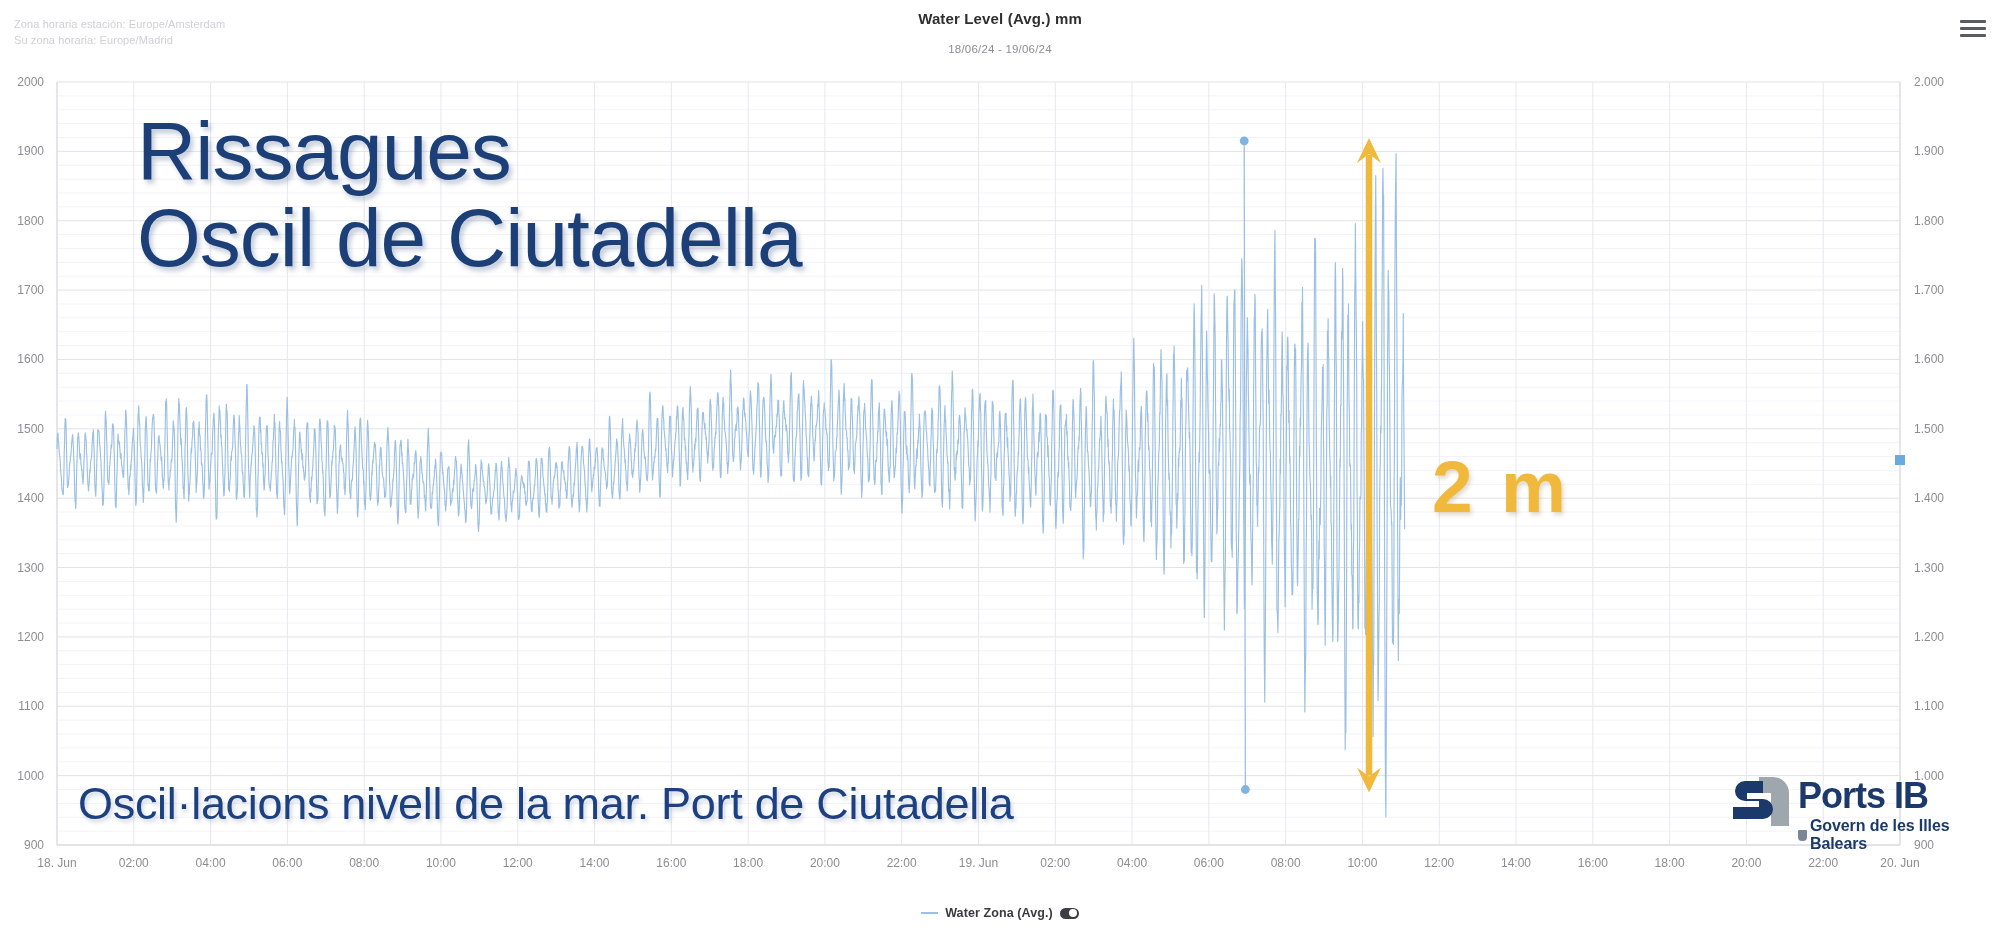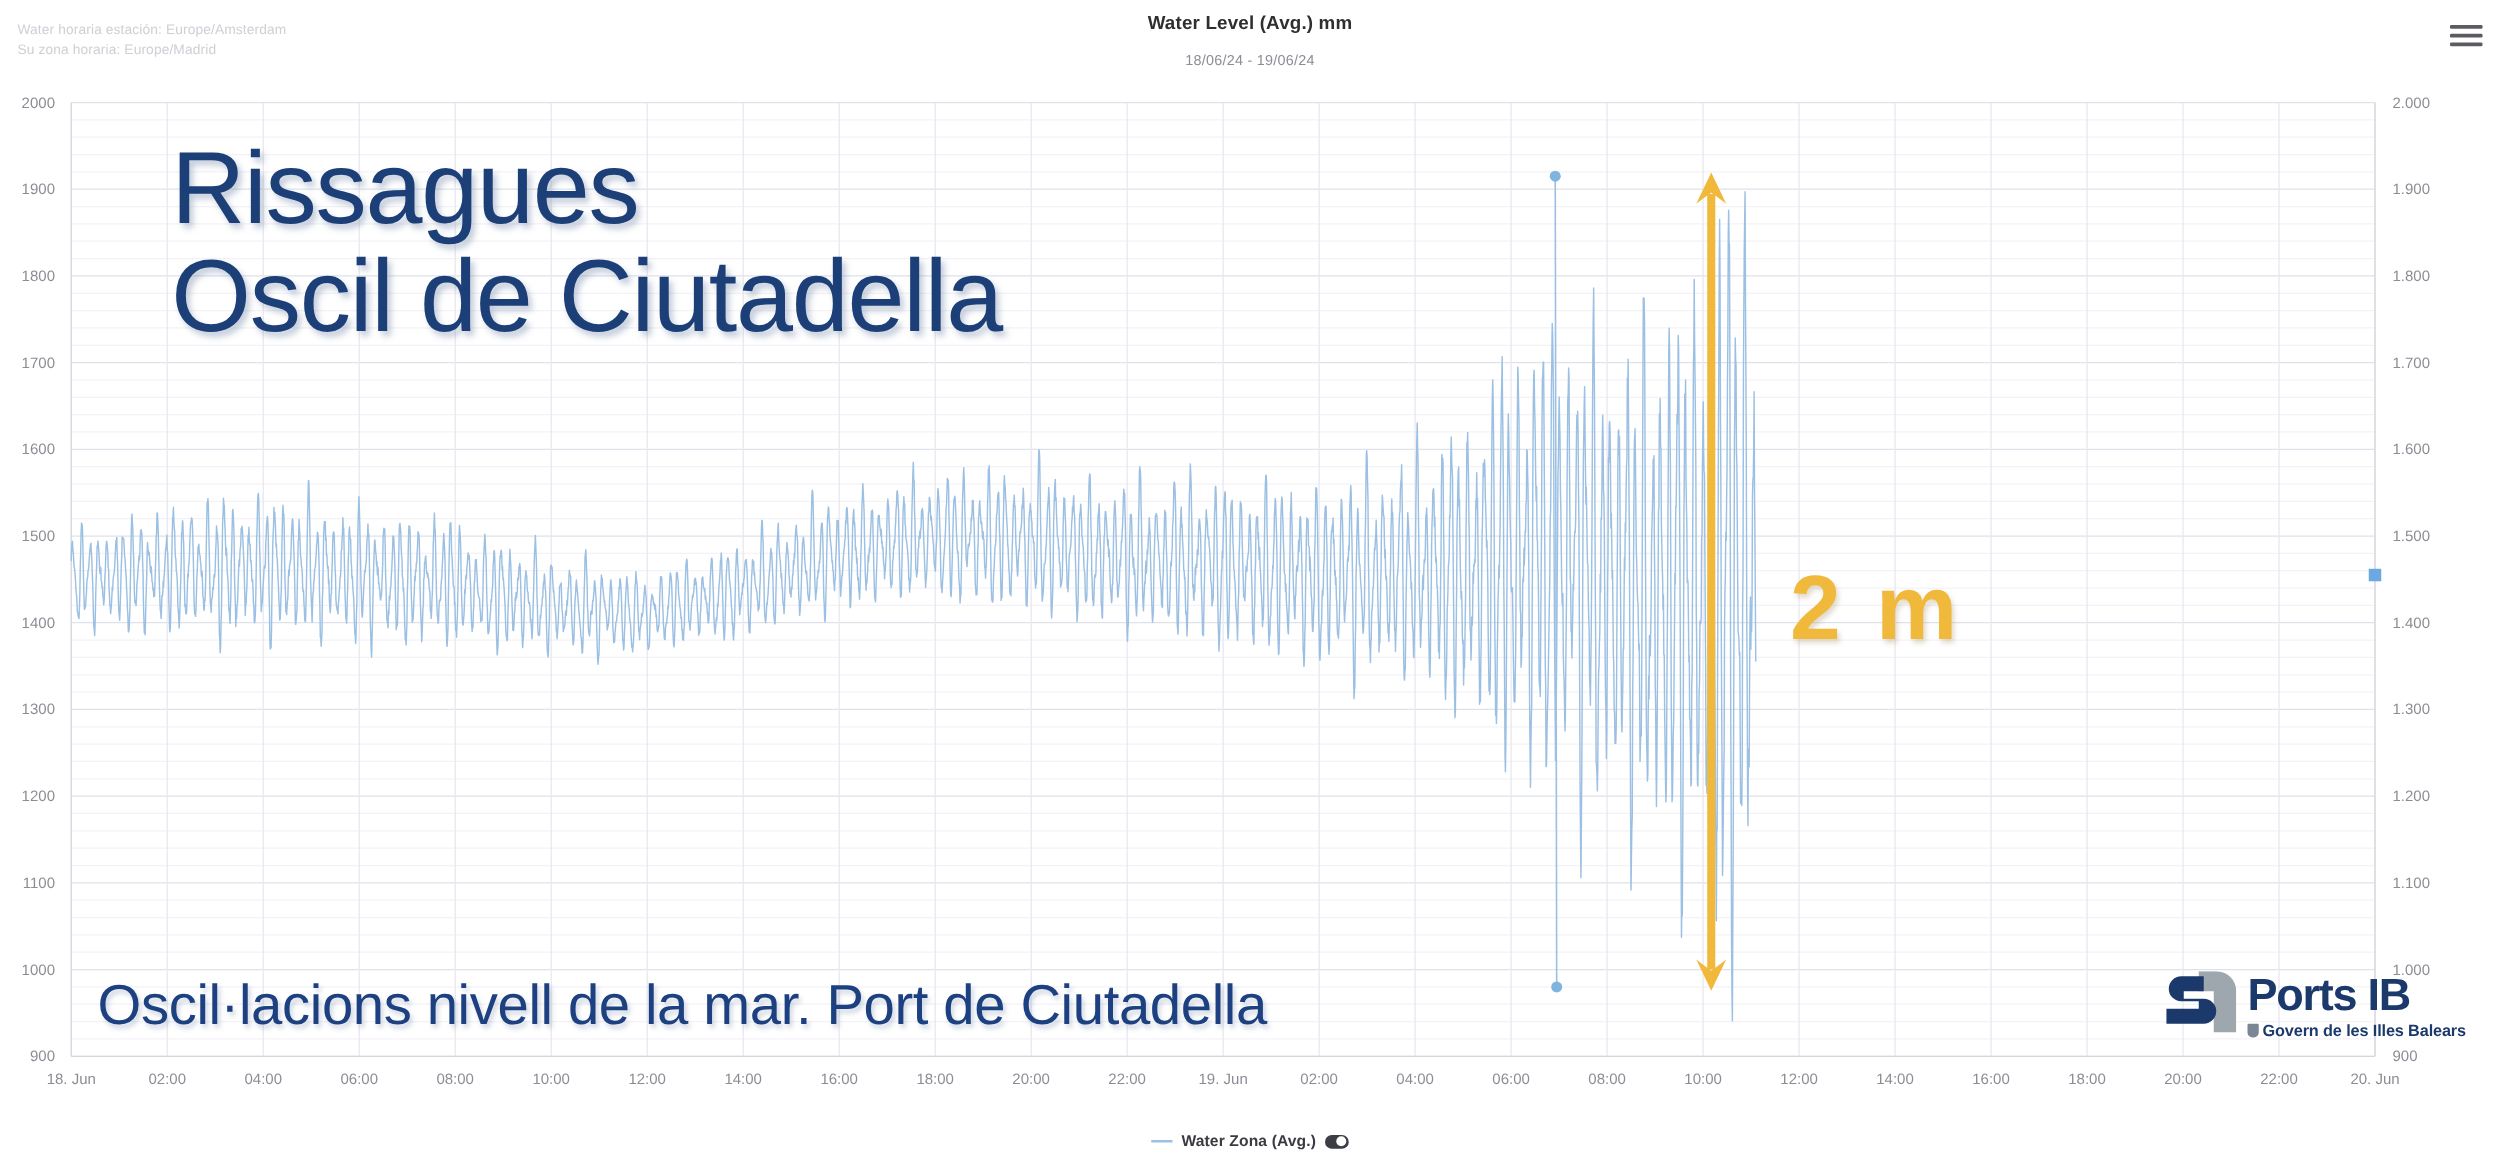--- a/index.html
+++ b/index.html
@@ -186,41 +186,41 @@
   .logo-mark { width: 56px; height: 49px; flex: none; }
   .logo-words { padding-top: 1px; }
   .logo-name {
     font-size: 36px;
     font-weight: bold;
     color: #1b3a6b;
     line-height: 1;
     letter-spacing: -1px;
   }
   .logo-tag {
-    font-size: 13px;
+    font-size: 16px;
     font-weight: bold;
     color: #1b3a6b;
     margin-top: 3px;
     letter-spacing: -.1px;
     display: flex;
     align-items: center;
     gap: 3px;
   }
   .logo-crest {
     width: 9px; height: 11px; flex: none;
     background: #7a8694;
     border-radius: 1px 1px 4px 4px;
     display: inline-block;
   }
 </style>
 </head>
 <body>
 
 <div class="tz-block">
-  <div class="tz-line">Water horaria estación: Europe/Amsterdam</div>
+  <div class="tz-line">Zona horaria estación: Europe/Amsterdam</div>
   <div class="tz-line">Su zona horaria: Europe/Madrid</div>
 </div>
 
 <div class="title-block">
   <div class="chart-title">Water Level (Avg.) mm</div>
   <div class="chart-subtitle">18/06/24 - 19/06/24</div>
 </div>
 
 <div class="menu-btn">
   <span class="bar"></span>

